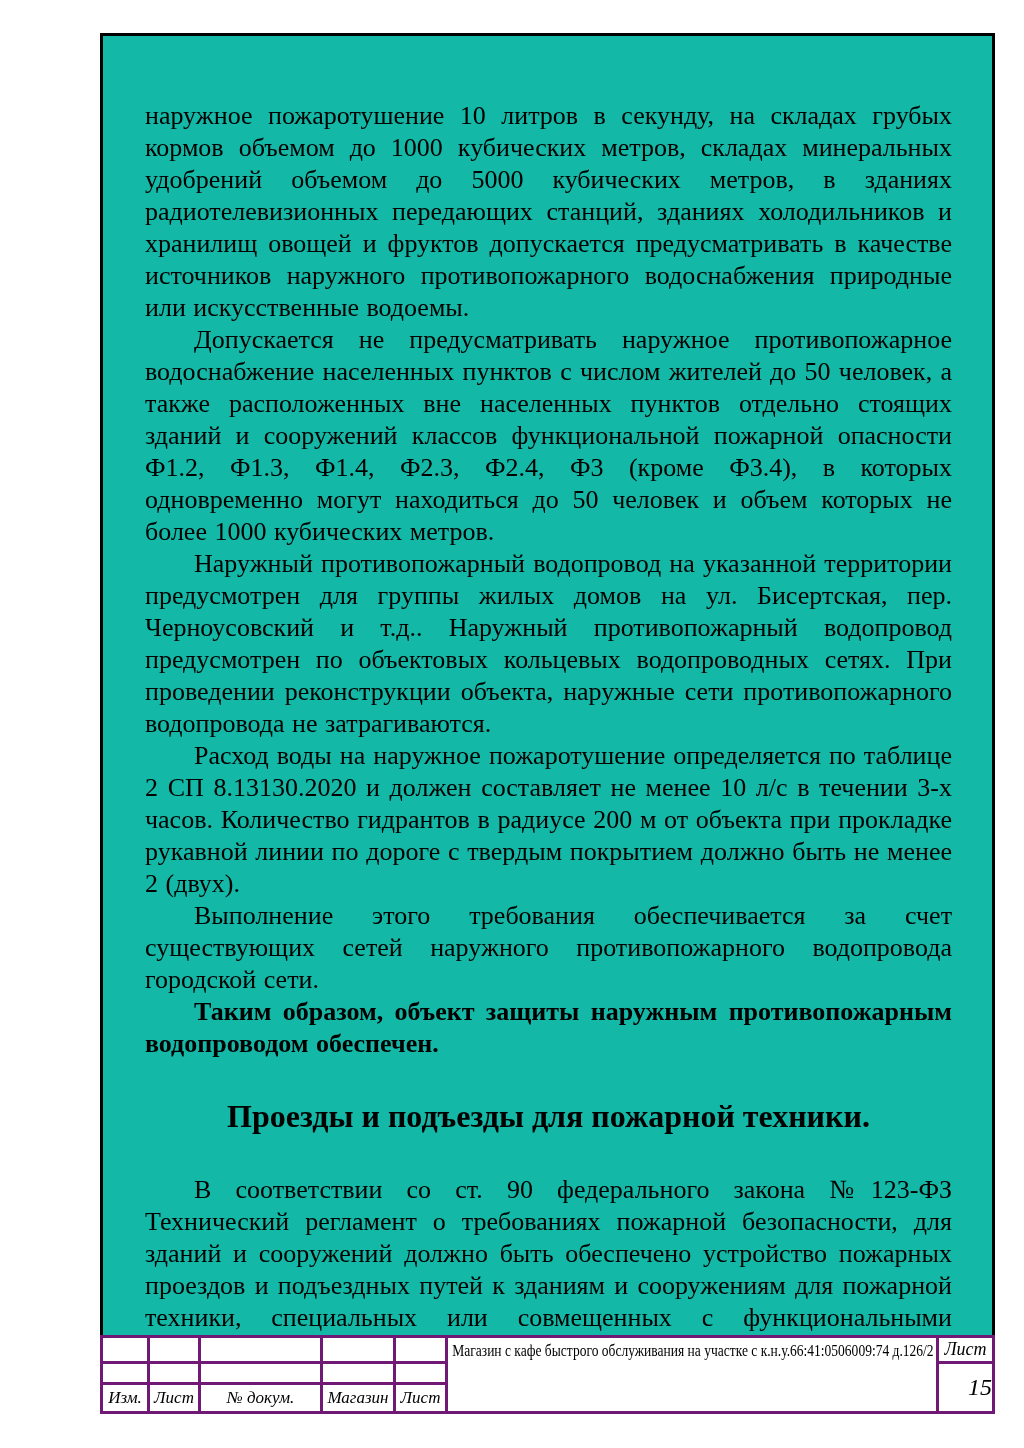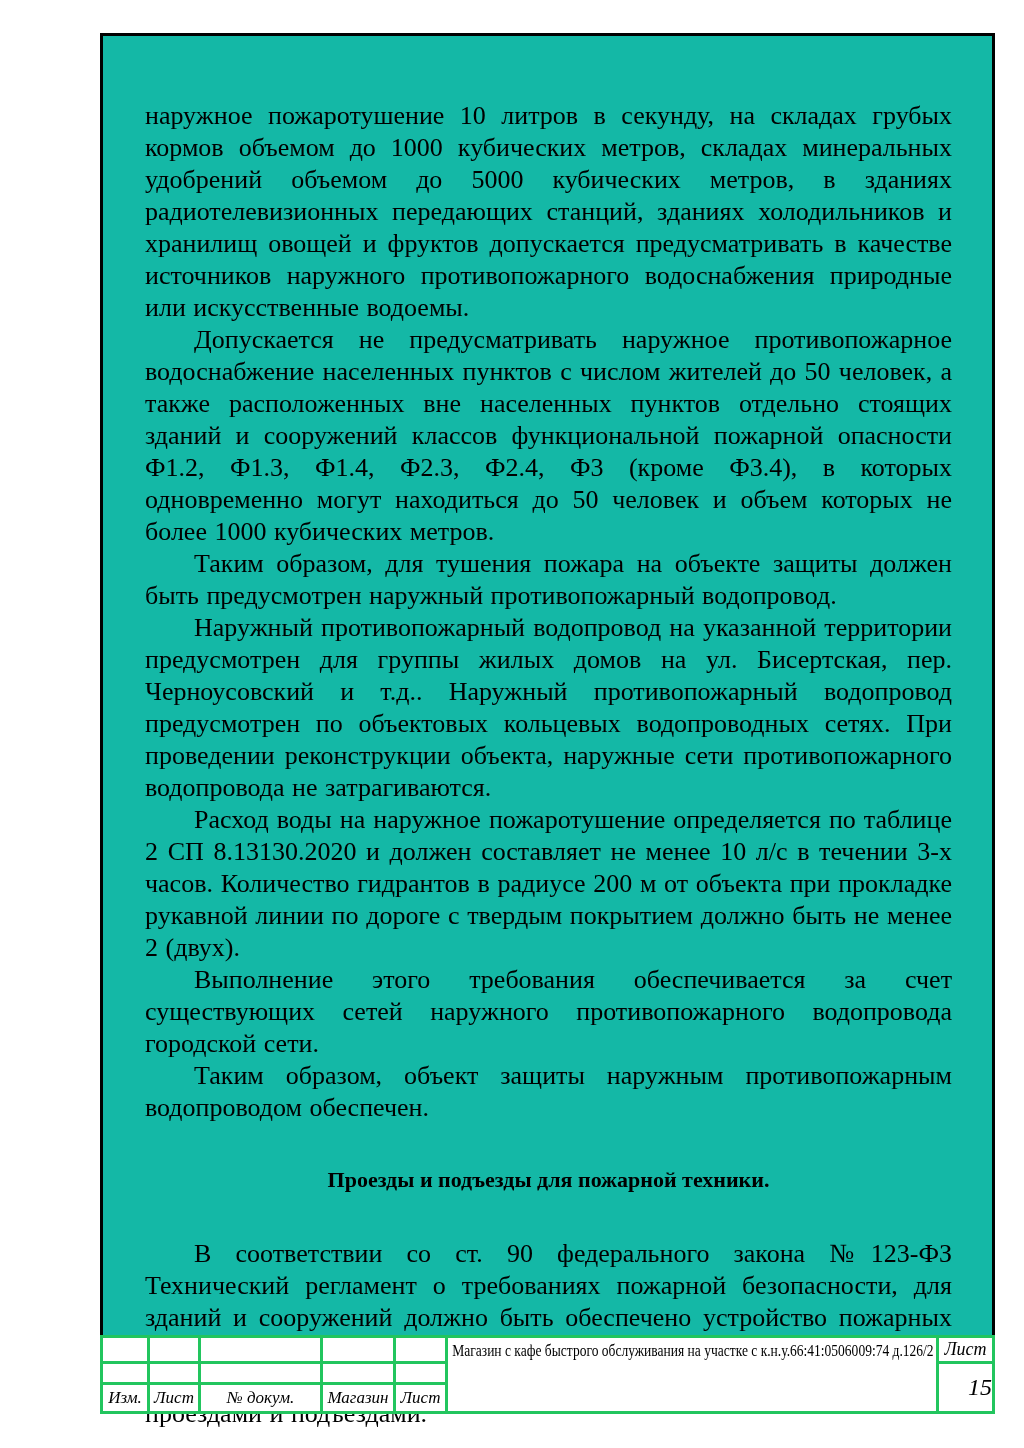--- a/index.html
+++ b/index.html
@@ -30,40 +30,40 @@
     width: 807px;
   }
   .para {
     font-size: 26px;
     line-height: 32px;
     text-align: justify;
     text-indent: 49px;
     word-spacing: 1px;
   }
   .para.no-indent { text-indent: 0; }
-  .para.bold { font-weight: normal; }
+  .para.bold { font-weight: bold; }
   .heading {
-    font-size: 22px;
+    font-size: 32px;
     line-height: 32px;
     font-weight: bold;
     text-align: center;
     margin-top: 40px;
     margin-bottom: 42px;
   }
   
   .titleblock {
     position: absolute;
     left: -3px; bottom: -3px;
     width: calc(100% + 6px);
     border-collapse: collapse;
     table-layout: fixed;
     background: #ffffff;
   }
   .titleblock td {
-    border: 3px solid #22c55e;
+    border: 3px solid #701a75;
     padding: 0;
     overflow: hidden;
     vertical-align: middle;
   }
   .titleblock tr.r1 td { height: 26px; }
   .titleblock tr.r2 td { height: 21px; }
   .titleblock tr.r3 td { height: 29px; }
   .tb-label {
     font-style: italic;
     font-size: 17px;
@@ -93,21 +93,20 @@
 </style>
 </head>
 <body>
 
 <div class="page">
   <div class="frame">
 
     <div class="text-area">
       <p class="para no-indent">наружное пожаротушение 10 литров в секунду, на складах грубых кормов объемом до 1000 кубических метров, складах минеральных удобрений объемом до 5000 кубических метров, в зданиях радиотелевизионных передающих станций, зданиях холодильников и хранилищ овощей и фруктов допускается предусматривать в качестве источников наружного противопожарного водоснабжения природные или искусственные водоемы.</p>
       <p class="para">Допускается не предусматривать наружное противопожарное водоснабжение населенных пунктов с числом жителей до 50 человек, а также расположенных вне населенных пунктов отдельно стоящих зданий и сооружений классов функциональной пожарной опасности Ф1.2, Ф1.3, Ф1.4, Ф2.3, Ф2.4, Ф3 (кроме Ф3.4), в которых одновременно могут находиться до 50 человек и объем которых не более 1000 кубических метров.</p>
-      <p class="para">Таким образом, для тушения пожара на объекте защиты должен быть предусмотрен наружный противопожарный водопровод.</p>
       <p class="para">Наружный противопожарный водопровод на указанной территории предусмотрен для группы жилых домов на ул. Бисертская, пер. Черноусовский и т.д.. Наружный противопожарный водопровод предусмотрен по объектовых кольцевых водопроводных сетях. При проведении реконструкции объекта, наружные сети противопожарного водопровода не затрагиваются.</p>
       <p class="para">Расход воды на наружное пожаротушение определяется по таблице 2 СП 8.13130.2020 и должен составляет не менее 10 л/с в течении 3-х часов. Количество гидрантов в радиусе 200 м от объекта при прокладке рукавной линии по дороге с твердым покрытием должно быть не менее 2 (двух).</p>
       <p class="para">Выполнение этого требования обеспечивается за счет существующих сетей наружного противопожарного водопровода городской сети.</p>
       <p class="para bold">Таким образом, объект защиты наружным противопожарным водопроводом обеспечен.</p>
       <h2 class="heading">Проезды и подъезды для пожарной техники.</h2>
       <p class="para">В соответствии со ст. 90 федерального закона №123-ФЗ Технический регламент о требованиях пожарной безопасности, для зданий и сооружений должно быть обеспечено устройство пожарных проездов и подъездных путей к зданиям и сооружениям для пожарной техники, специальных или совмещенных с функциональными проездами и подъездами.</p>
     </div>
 
     <table class="titleblock">
       <colgroup>

